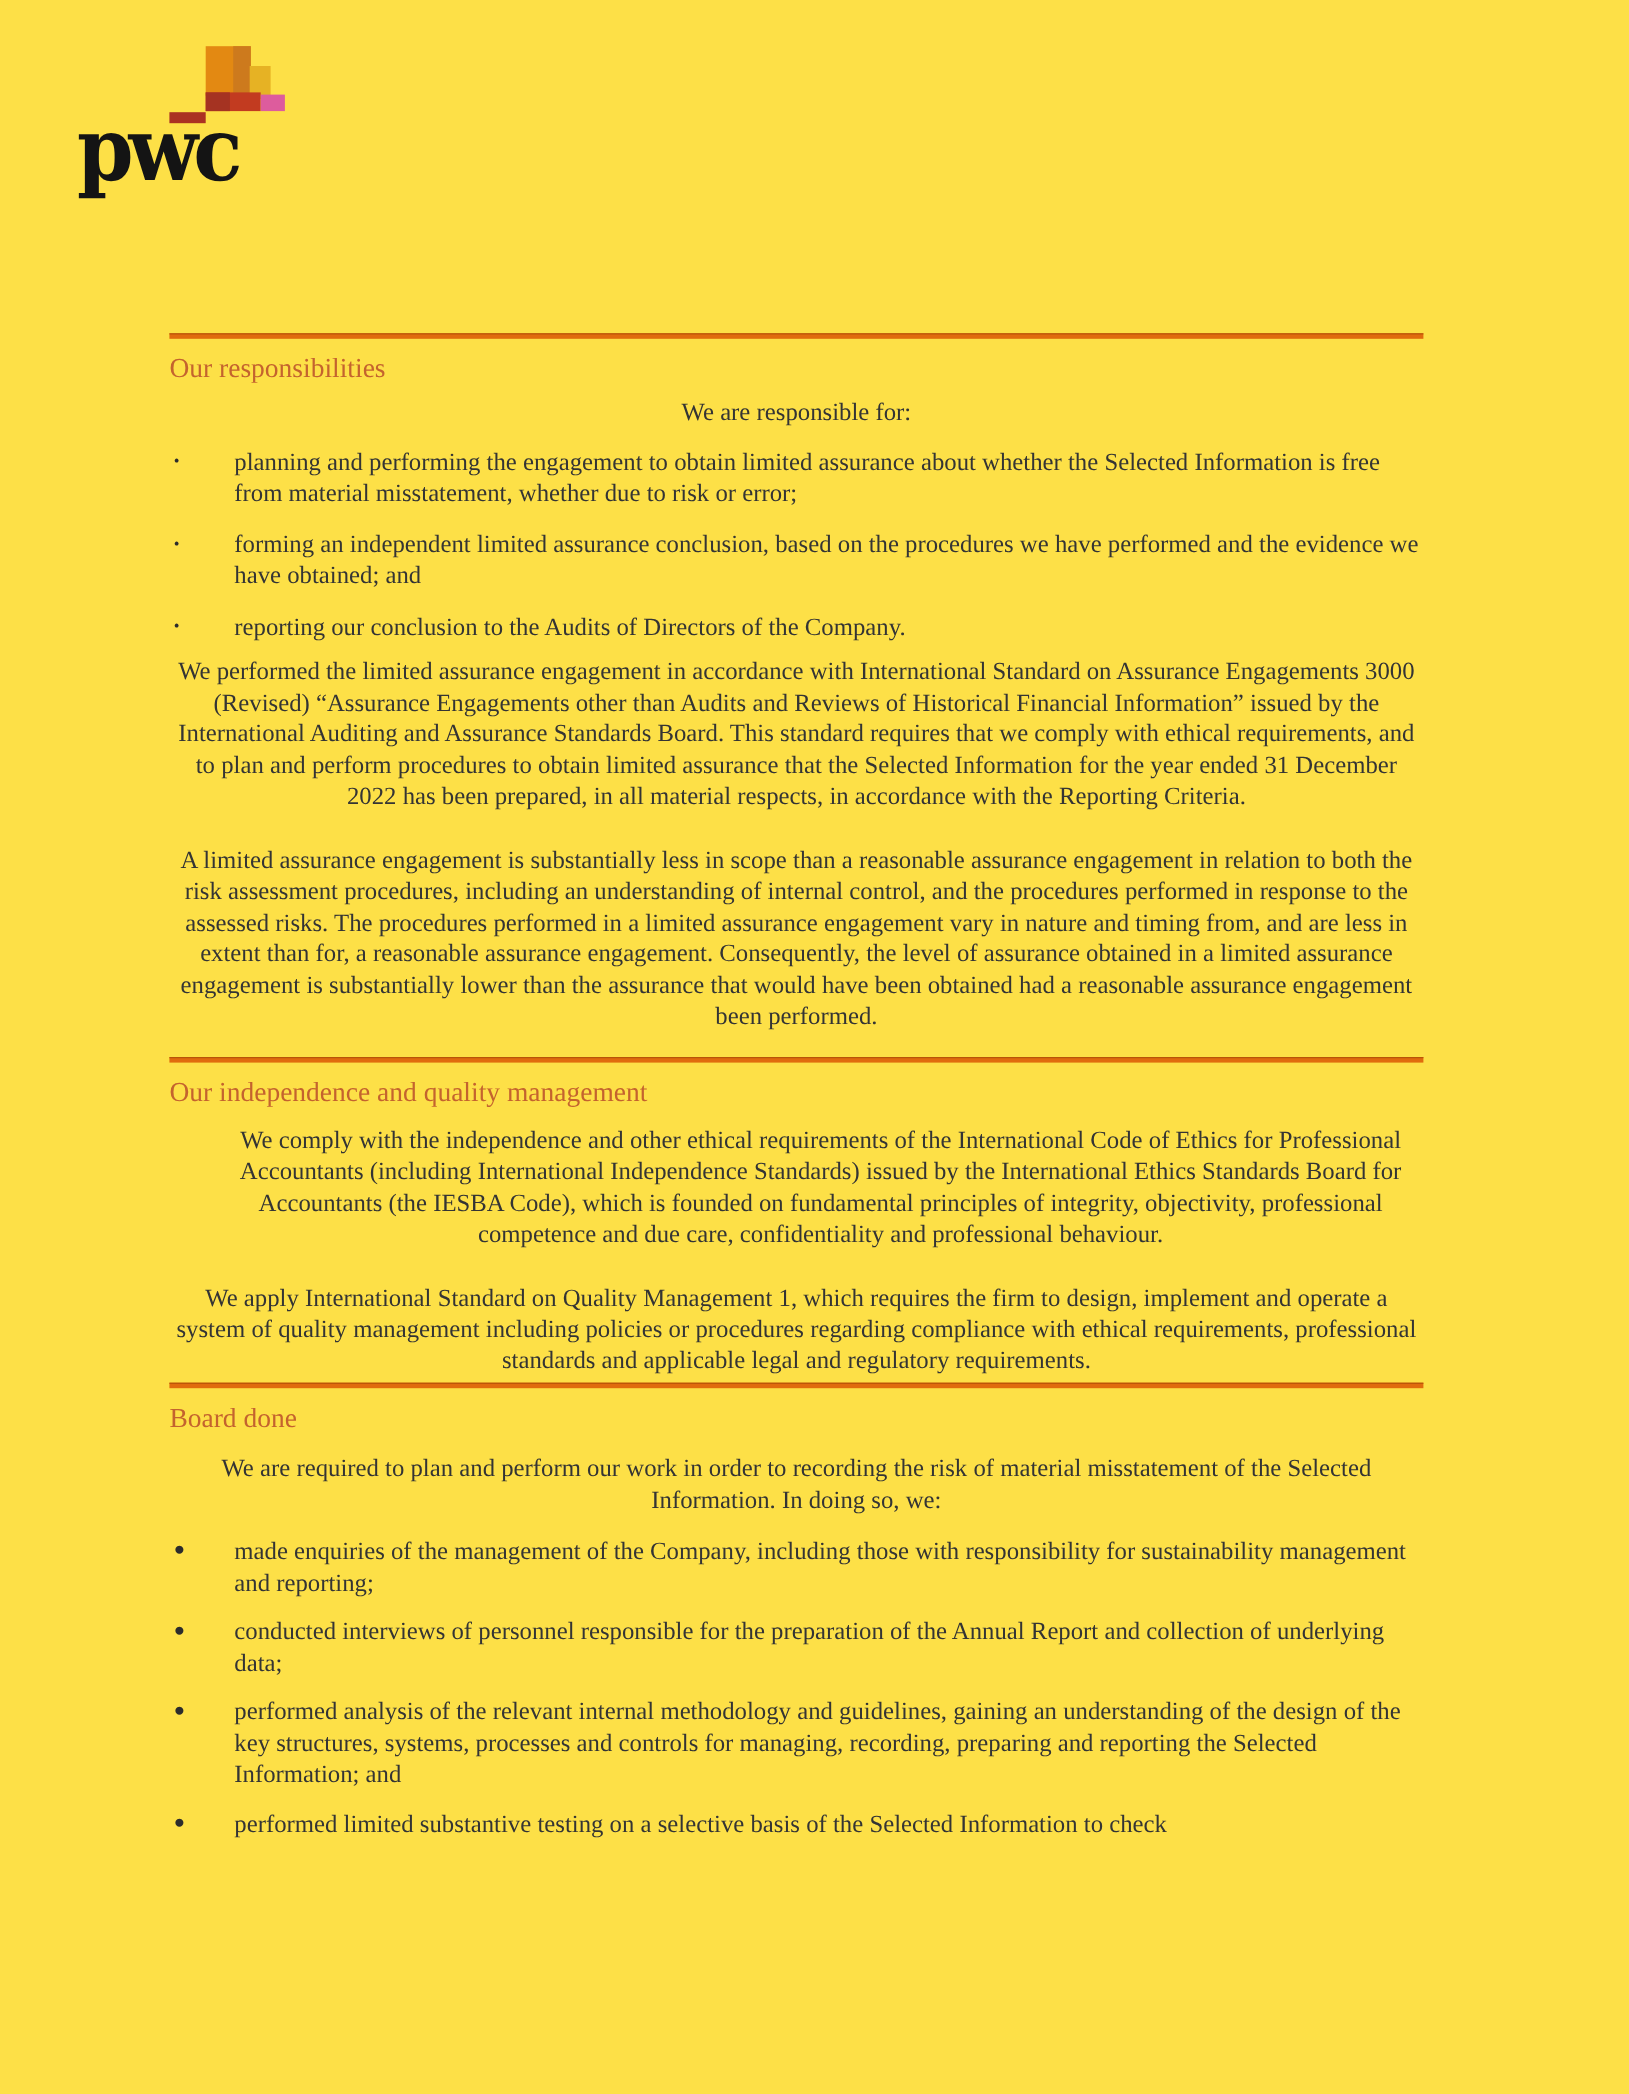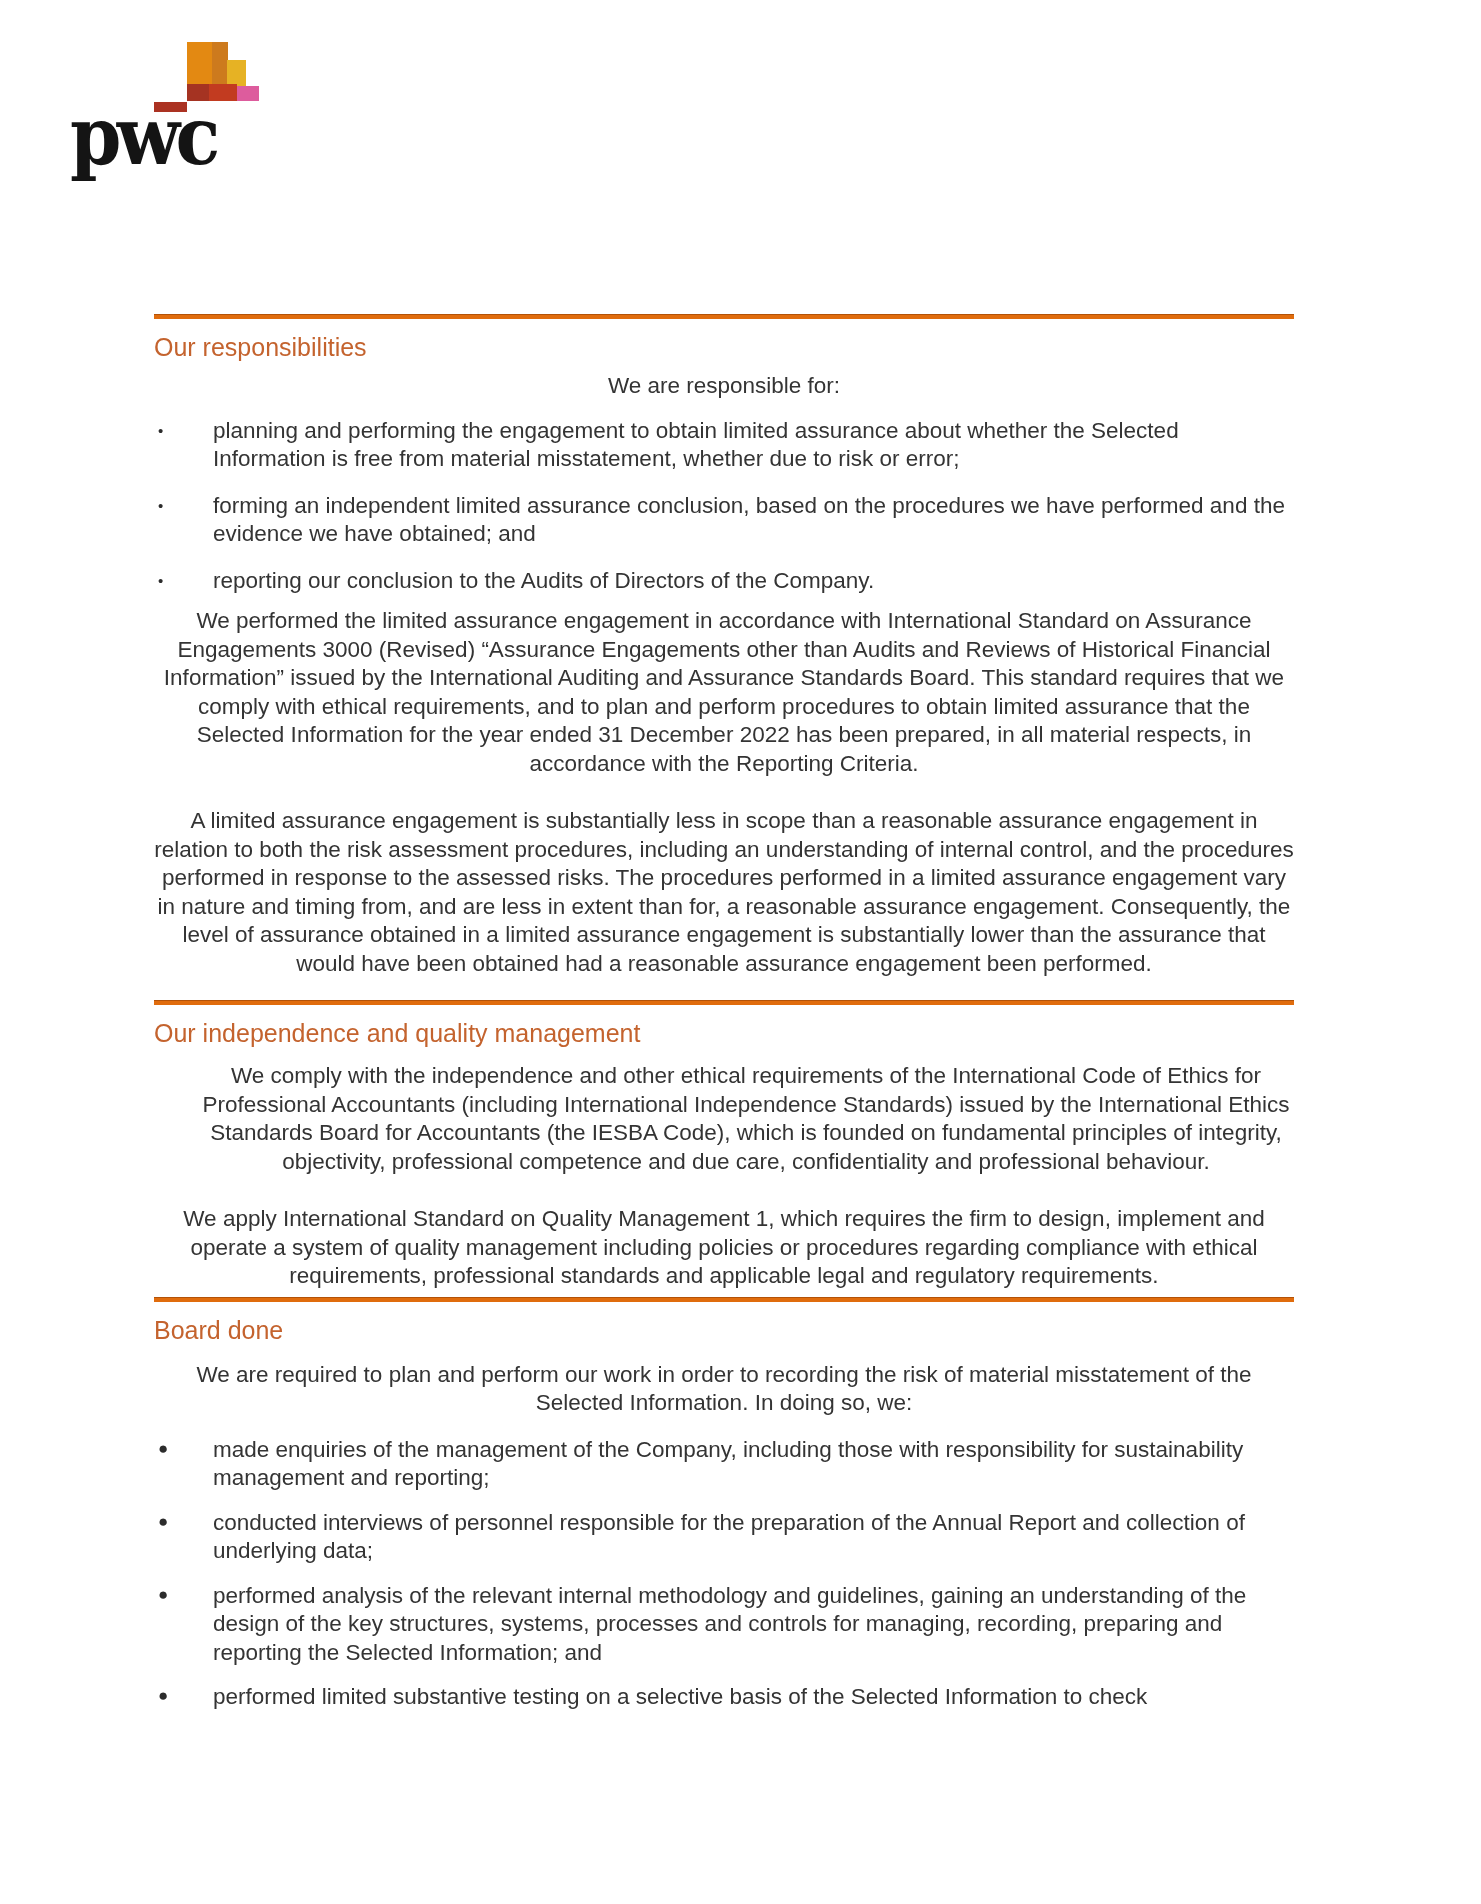--- a/index.html
+++ b/index.html
@@ -1,21 +1,21 @@
 <!DOCTYPE html>
 <html><head>
 <meta charset="utf-8">
 <style>
   html, body { margin: 0; padding: 0; background: #e9e9e9; }
   .page {
     position: relative;
     width: 1481px;
     height: 1904px;
     margin: 0 auto;
-    background: #ffffff;
+    background: #fde047;
     font-family: "Liberation Sans", sans-serif;
     color: #343434;
     overflow: hidden;
   }
 
   
   .logo { position: absolute; left: 0; top: 0; width: 320px; height: 220px; }
   .blk { position: absolute; }
   .blk-orange   { left: 187px; top: 42px;  width: 41px; height: 45px; background: #e38912; }
   .blk-orange2  { left: 212px; top: 42px;  width: 16px; height: 45px; background: #cd7a1d; }
@@ -33,24 +33,25 @@
     letter-spacing: -5px;
     color: #141414;
     transform: scaleX(0.92);
     transform-origin: left top;
   }
 
   
   .content {
     position: absolute;
     left: 154px;
-    top: 314px;
+    top: 303px;
     width: 1140px;
     font-size: 22.5px;
     line-height: 28.5px;
+    font-family: Liberation Serif, serif;
   }
   .rule {
     border: none;
     height: 4px;
     margin: 0;
     background: #e06c0d;
     border-top: 1px solid #b35208;
   }
   .rule-2 { margin-top: 22px; }
   .rule-3 { margin-top: 6px; }

